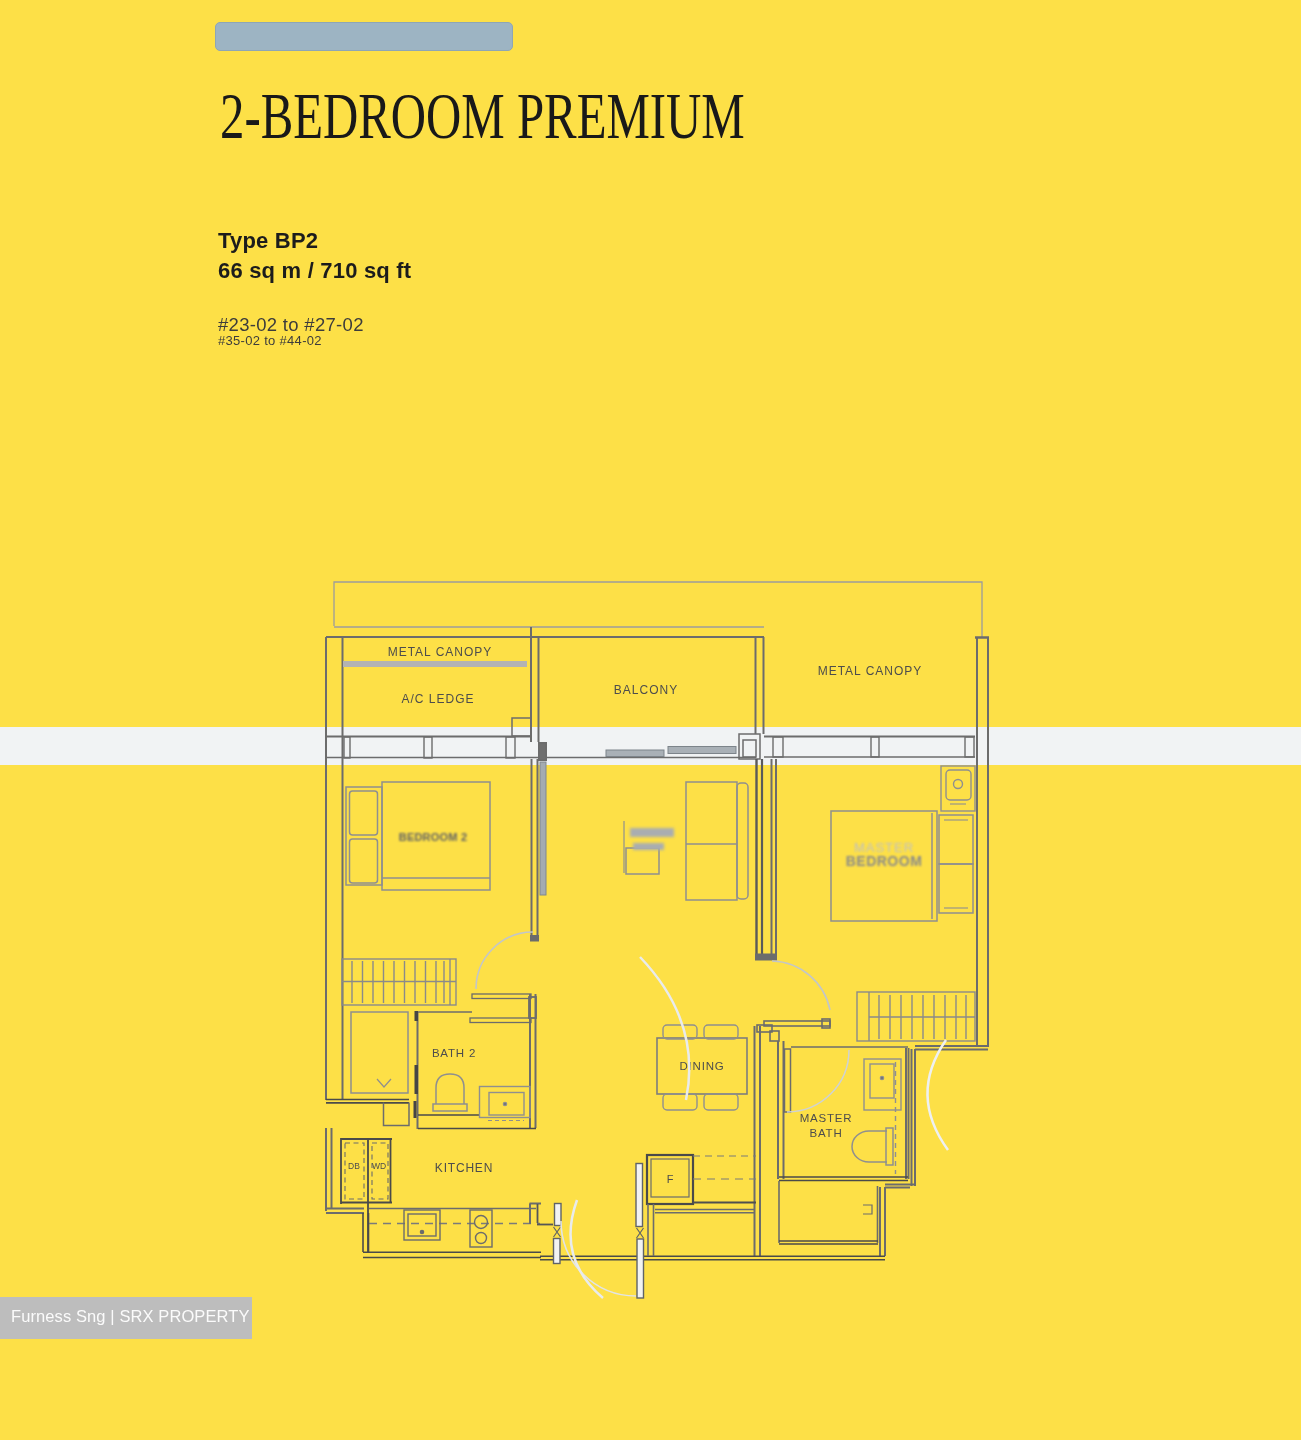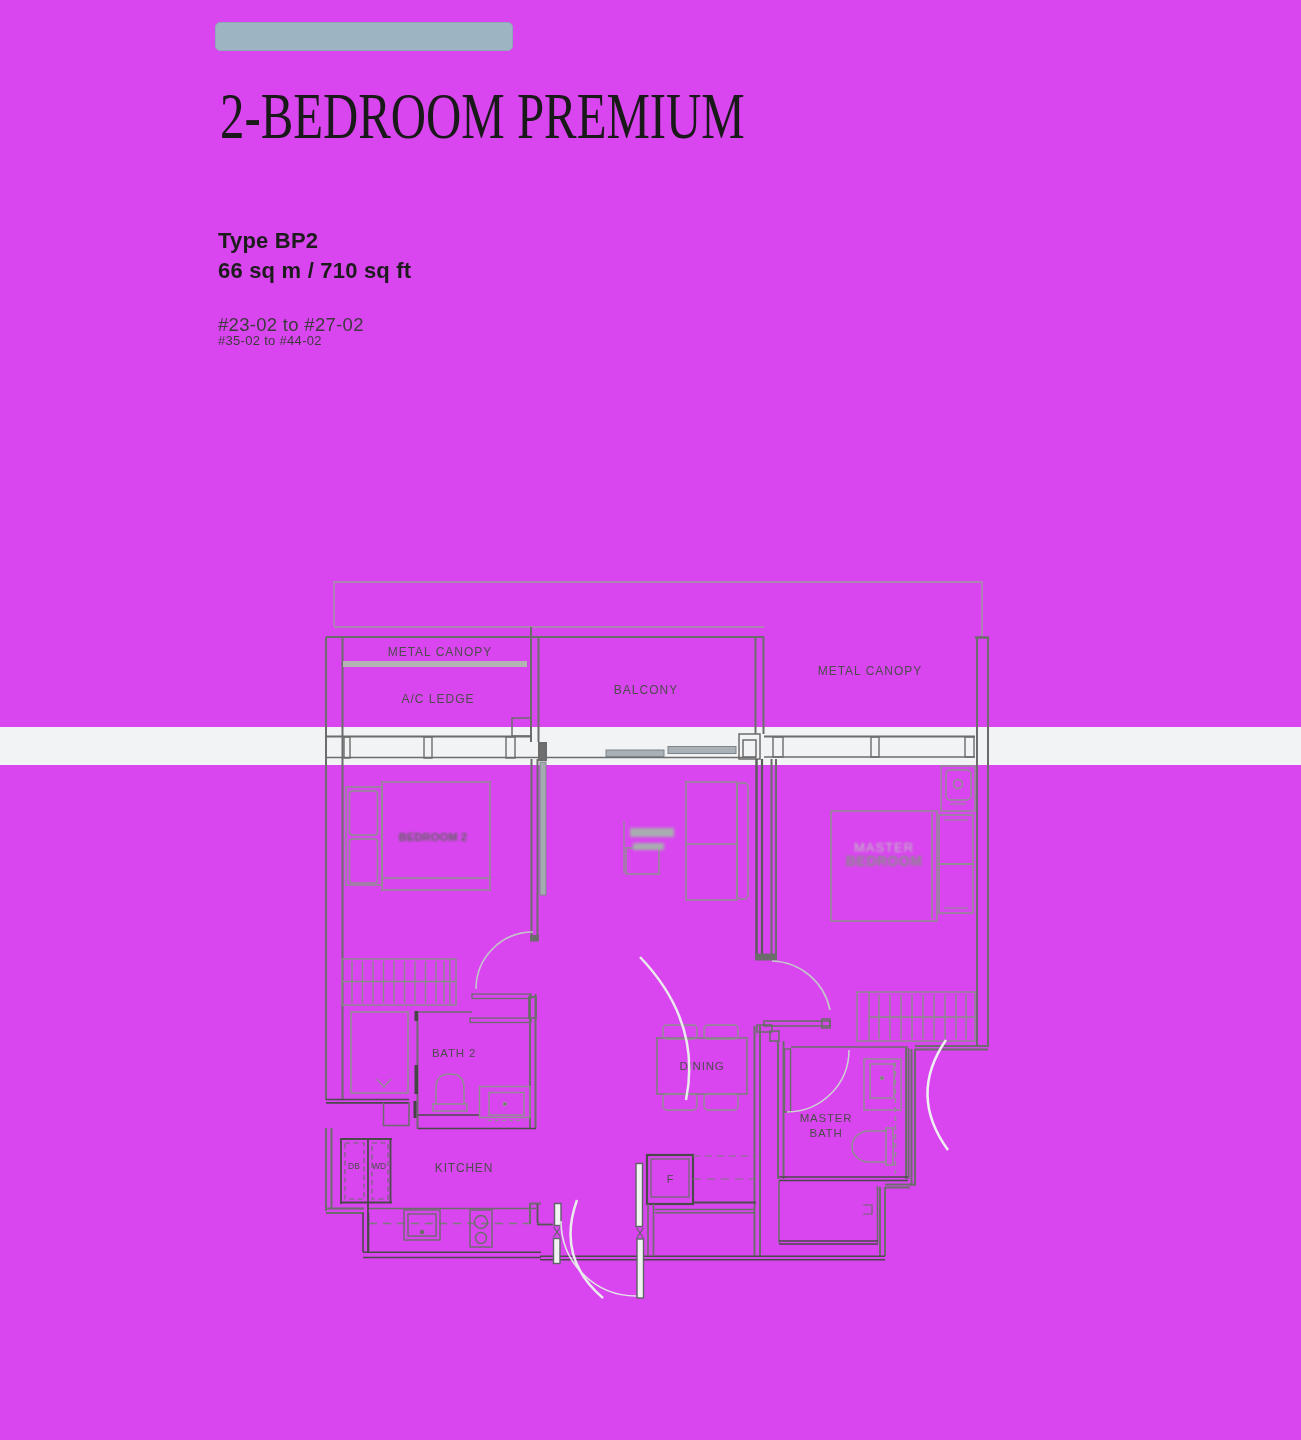--- a/index.html
+++ b/index.html
@@ -1,16 +1,16 @@
 <!DOCTYPE html>
 <html><head>
 <meta charset="utf-8">
 <style>
   html,body{margin:0;padding:0;background:#ffffff;}
-  #page{position:relative;width:1301px;height:1440px;background:#d946ef;overflow:hidden;
+  #page{position:relative;width:1301px;height:1440px;background:#fde047;overflow:hidden;
         font-family:"Liberation Sans", sans-serif;}
   .ttl{position:absolute;left:220px;top:82.5px;font-family:"Liberation Serif", serif;
        font-size:66.5px;line-height:1;color:#191919;white-space:nowrap;transform-origin:0 0;
        transform:scaleX(0.734);letter-spacing:0px;}
   .tbp{position:absolute;left:218px;top:228px;font-size:22px;font-weight:bold;color:#1c1c1c;letter-spacing:0.2px;}
   .sqm{position:absolute;left:218px;top:258px;font-size:22px;font-weight:bold;color:#1c1c1c;letter-spacing:0.2px;}
   .un1{position:absolute;left:218px;top:313.5px;font-size:18.5px;color:#3c3c3c;letter-spacing:0.3px;}
   .un2{position:absolute;left:218px;top:332.5px;font-size:13px;color:#3c3c3c;letter-spacing:0.3px;}
   .chip{position:absolute;left:0px;top:1297px;width:252px;height:42px;background:#bdbdbd;}
   .chip span{position:absolute;left:11px;top:10px;font-size:16.5px;color:#fbfbfb;letter-spacing:0.1px;white-space:nowrap;}
@@ -424,13 +424,16 @@
       <path d="M946,1040 Q908,1095 948,1150" stroke="#eef0f1"></path>
     </g>
 
     <g fill="#a9adb0" stroke="none" style="filter:blur(1.4px)">
       <rect x="630" y="828" width="44" height="9"></rect>
       <rect x="633" y="843" width="31" height="7"></rect>
     </g>
   </g>
   </svg>
 
+  <div class="chip">
+      <span>Furness Sng | SRX PROPERTY</span>
+    </div>
 </div>
 
 </body></html>

